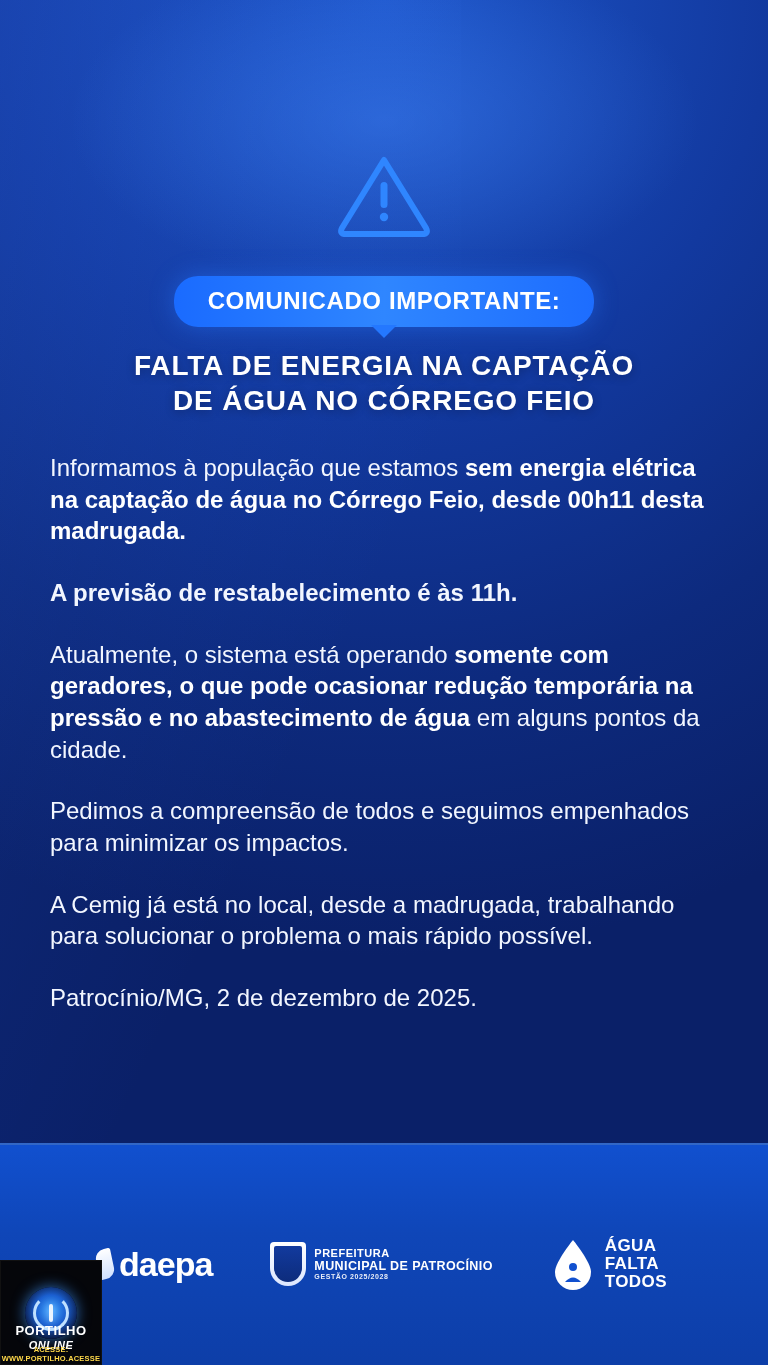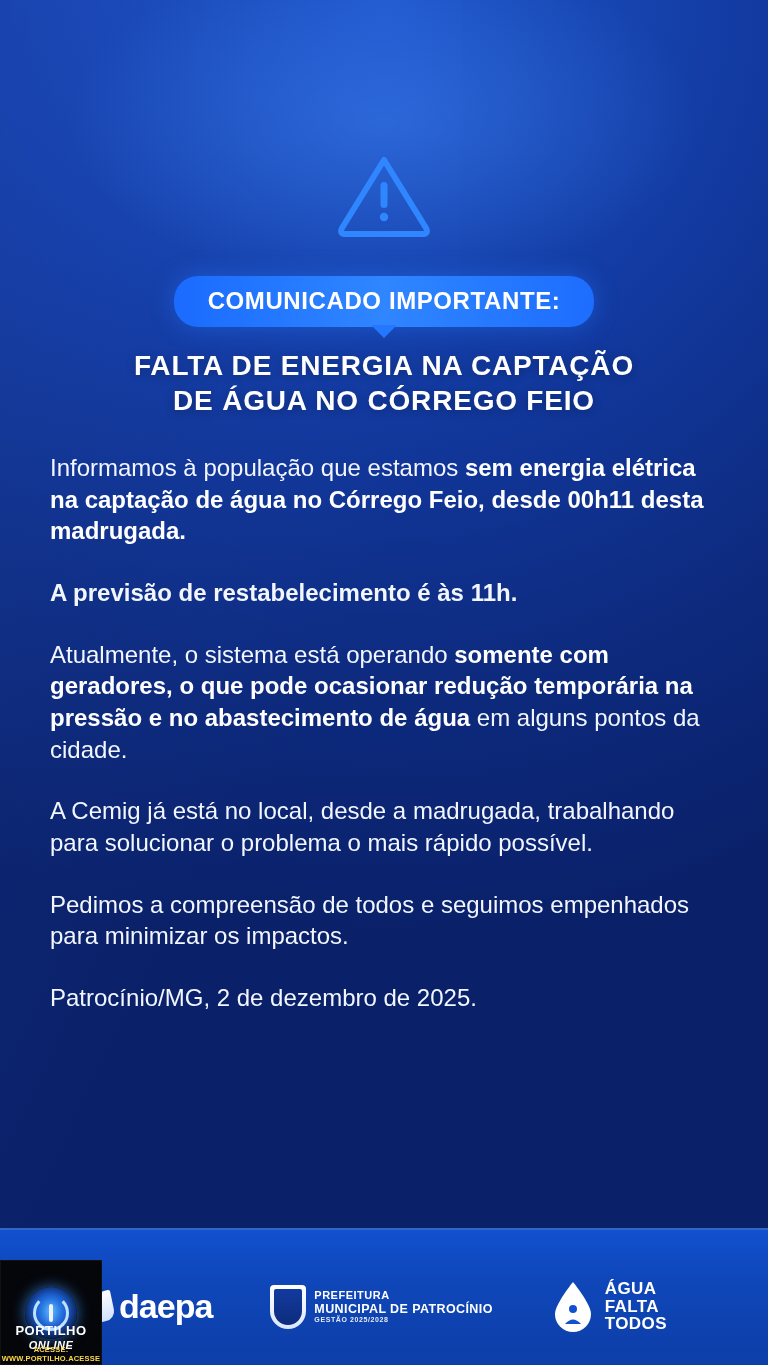--- a/index.html
+++ b/index.html
@@ -123,21 +123,21 @@
   .para.p3 { margin-bottom: 30px; }
   .para.p4 { margin-bottom: 30px; }
   .para.p5 { margin-bottom: 30px; }
 
   
   .footer {
     position: absolute;
     left: 0;
     bottom: 0;
     width: 100%;
-    height: 137px;
+    height: 222px;
     background: linear-gradient(180deg, #1150cf 0%, #0f46b8 40%, #0d3ea8 100%);
     border-top: 2px solid rgba(120,180,255,0.35);
   }
   .footer-inner {
     position: absolute;
     inset: 0;
     display: flex;
     align-items: center;
     justify-content: center;
     gap: 58px;
@@ -304,22 +304,22 @@
   </div>
 
   <div class="body-copy">
     <p class="para p1">
       <span>Informamos à população que estamos </span><b>sem energia elétrica na captação de água no Córrego Feio, desde 00h11 desta madrugada.</b>
     </p>
     <p class="para p2">A previsão de restabelecimento é às 11h.</p>
     <p class="para p3">
       <span>Atualmente, o sistema está operando </span><b>somente com geradores, o que pode ocasionar redução temporária na pressão e no abastecimento de água</b><span> em alguns pontos da cidade.</span>
     </p>
+    <p class="para p5">Pedimos a compreensão de todos e seguimos empenhados para minimizar os impactos.</p>
     <p class="para p4">A Cemig já está no local, desde a madrugada, trabalhando para solucionar o problema o mais rápido possível.</p>
-    <p class="para p5">Pedimos a compreensão de todos e seguimos empenhados para minimizar os impactos.</p>
     <p class="para p6">Patrocínio/MG, 2 de dezembro de 2025.</p>
   </div>
 
   <div class="footer">
     <div class="footer-inner">
 
       <div class="logo-daepa">daepa</div>
 
       <div class="logo-pref">
         <div class="crest"></div>

